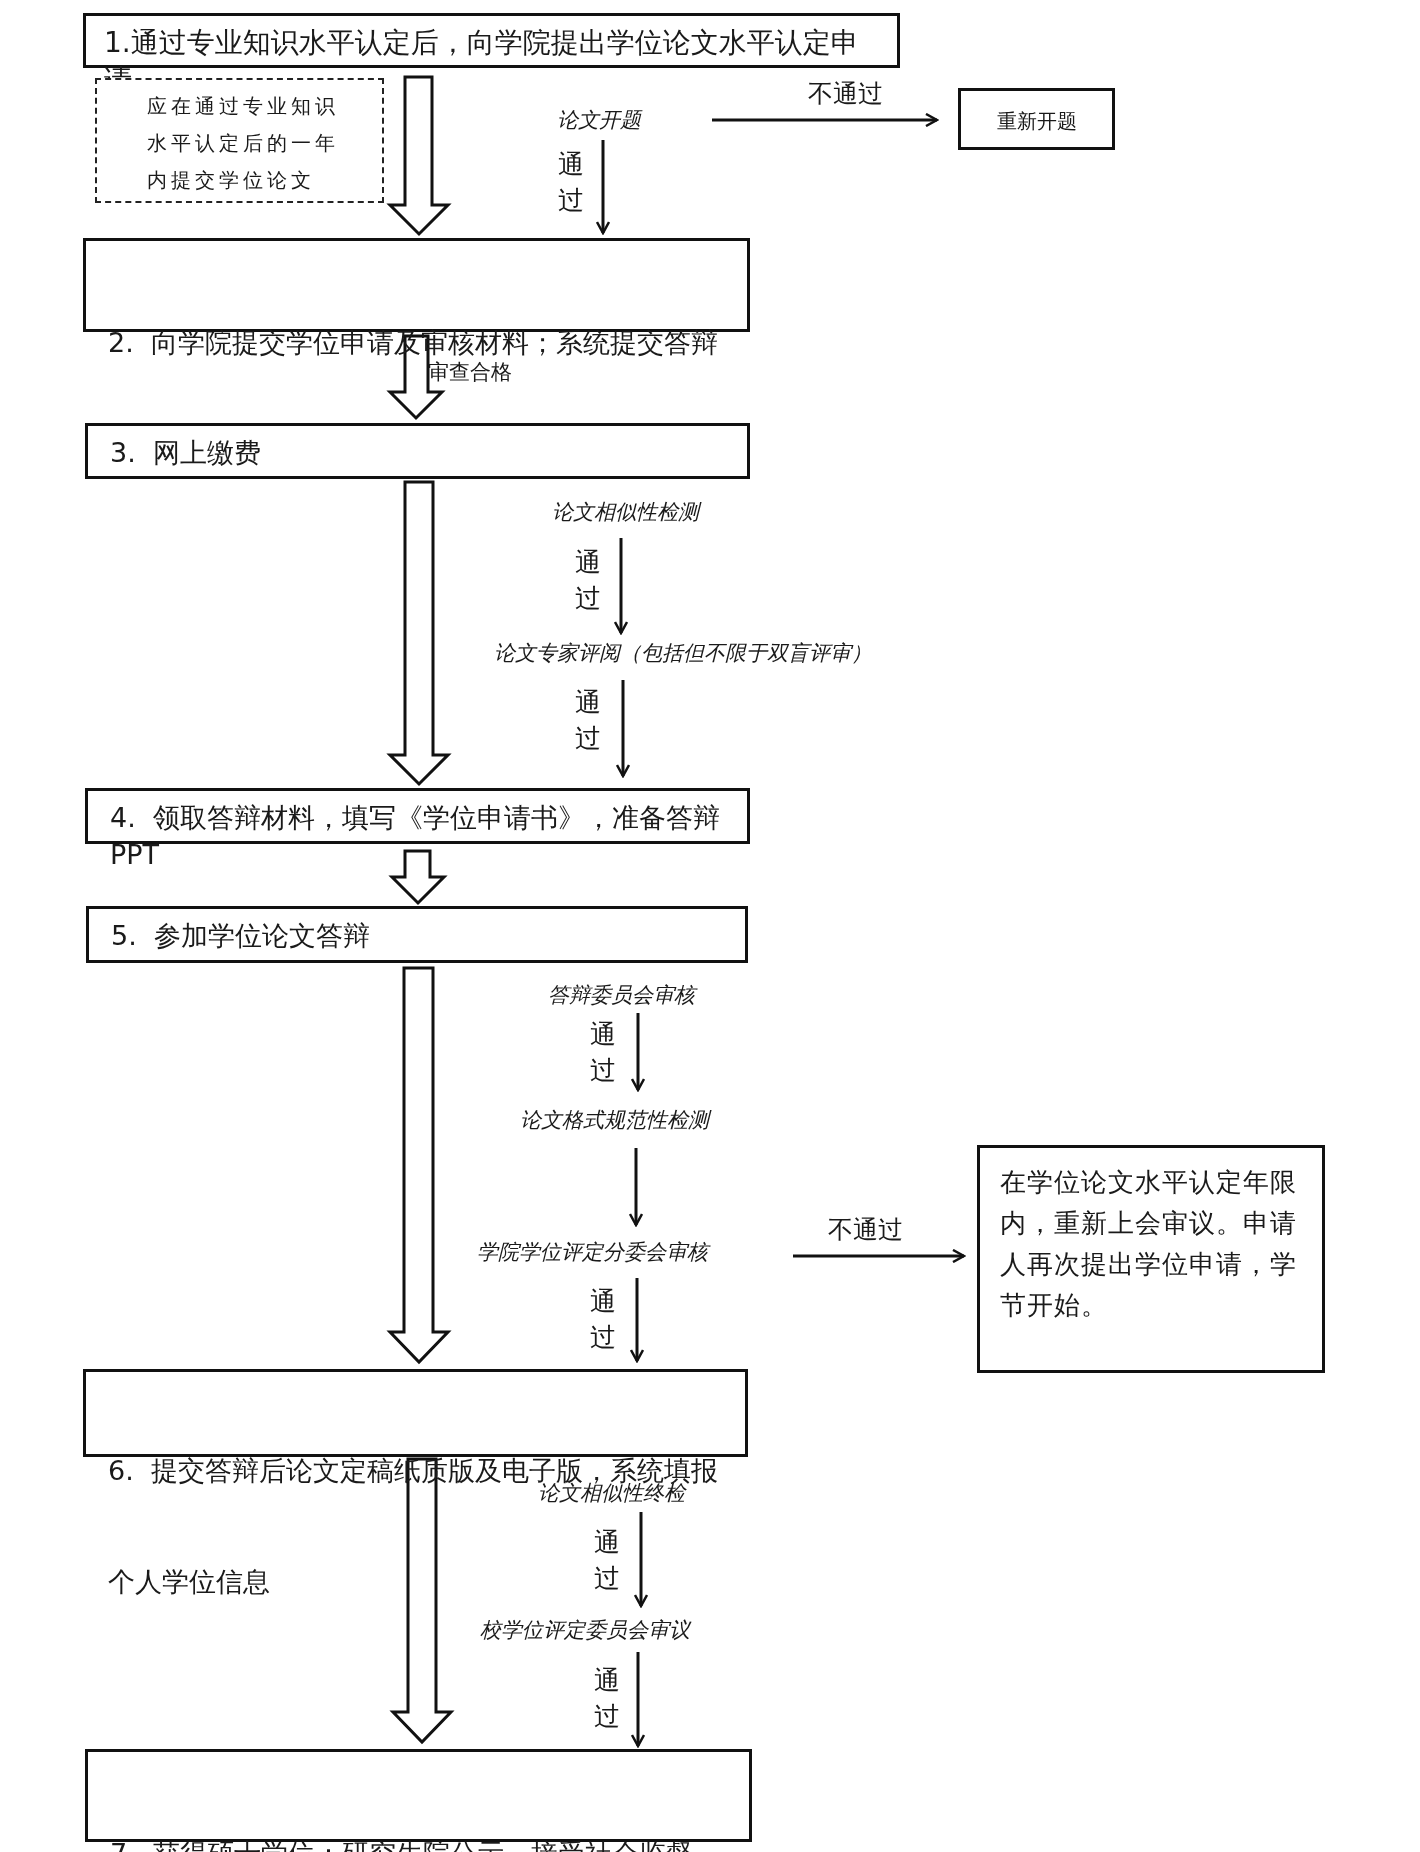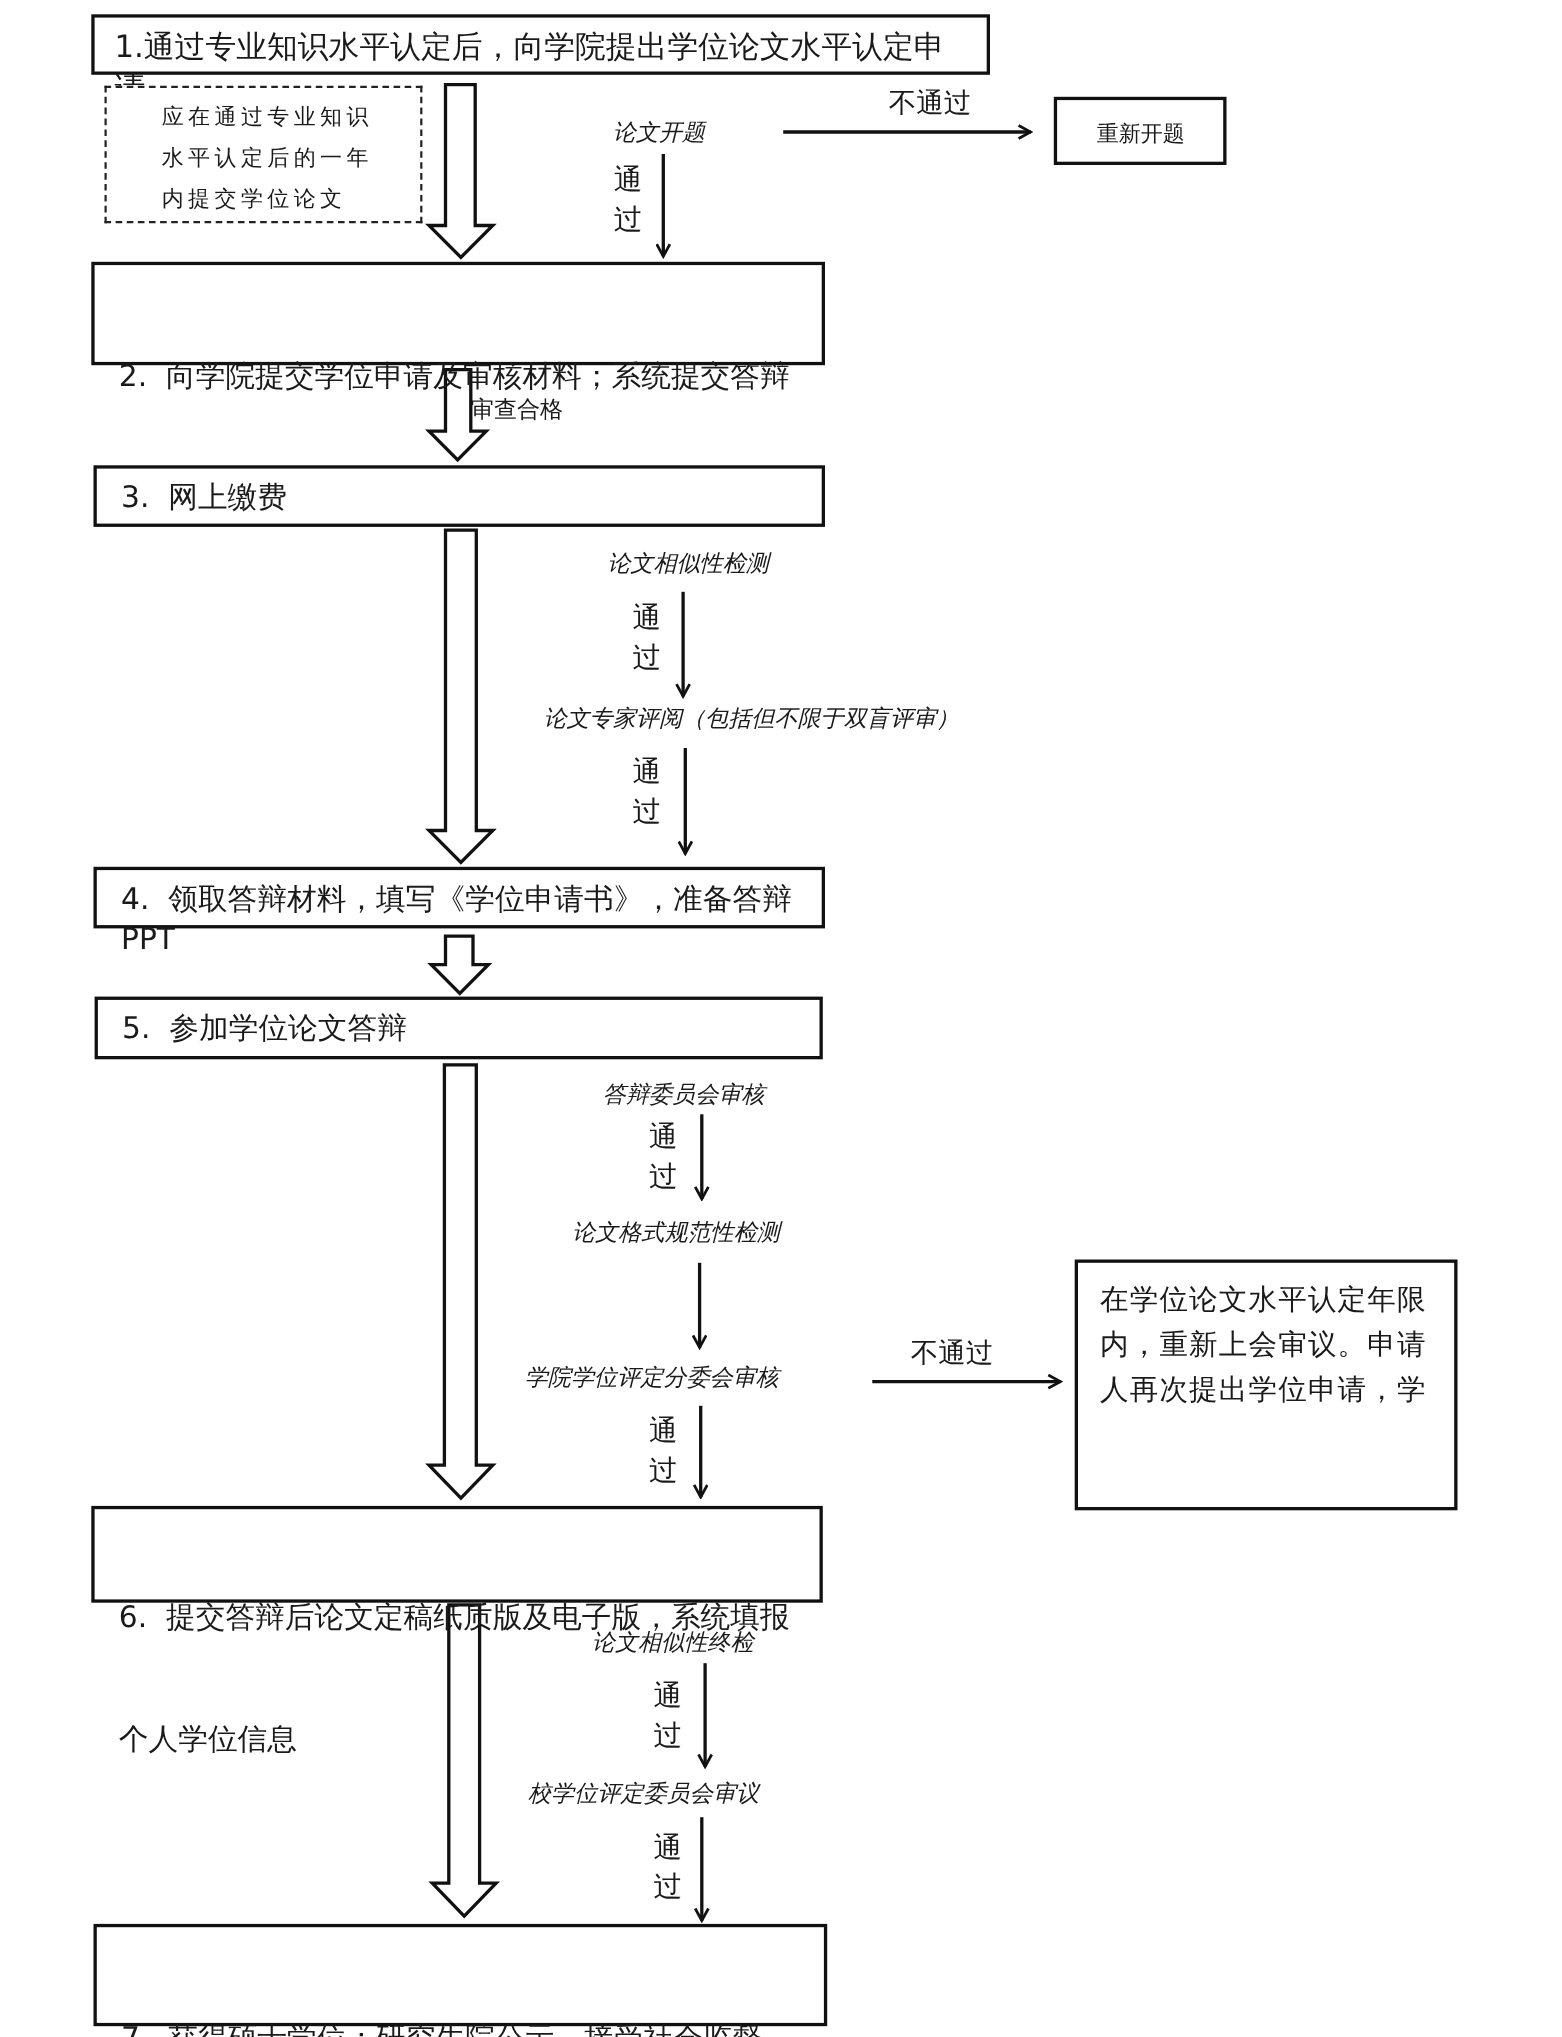--- a/index.html
+++ b/index.html
@@ -119,20 +119,21 @@
   <div>过</div>
 </div>
 <span class="label italic" style="left:520px; top:1104px;">论文格式规范性检测</span>
 <span class="label italic" style="left:477px; top:1236px;">学院学位评定分委会审核</span>
 <span class="label" style="left:828px; top:1214px; font-size:25px;">不通过</span>
 <div class="box" style="left:977px; top:1145px; width:348px; height:228px;">
   <div style="position:absolute; left:20px; top:14px; font-size:26px; line-height:41px; letter-spacing:1px;">
     <div>在学位论文水平认定年限</div>
     <div>内，重新上会审议。申请</div>
     <div>人再次提出学位申请，学</div>
+    <div>节开始。</div>
   </div>
 </div>
 <div class="vlabel" style="left:588px; top:1283px;">
   <div>通</div>
   <div>过</div>
 </div>
 
 <span class="label italic" style="left:538px; top:1477px;">论文相似性终检</span>
 <div class="vlabel" style="left:592px; top:1524px;">
   <div>通</div>

